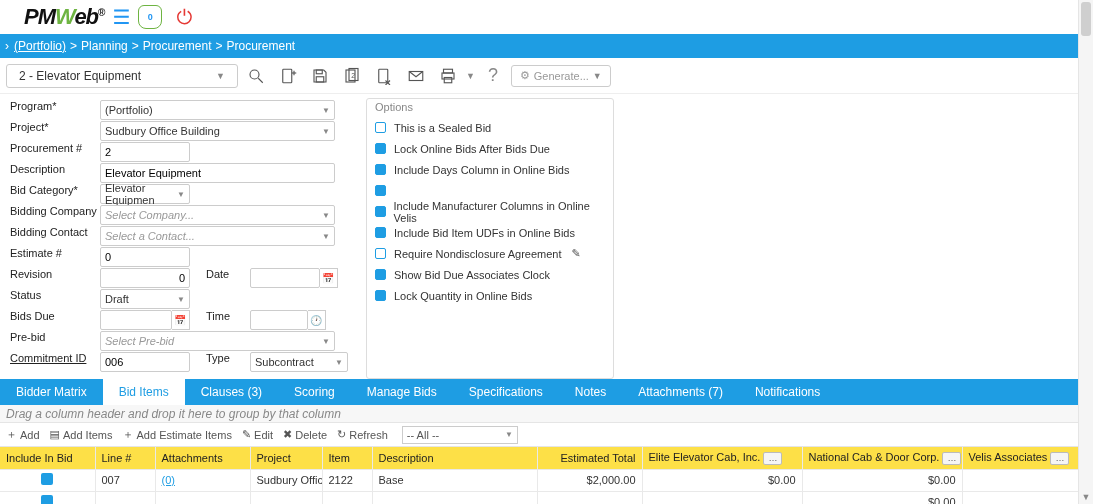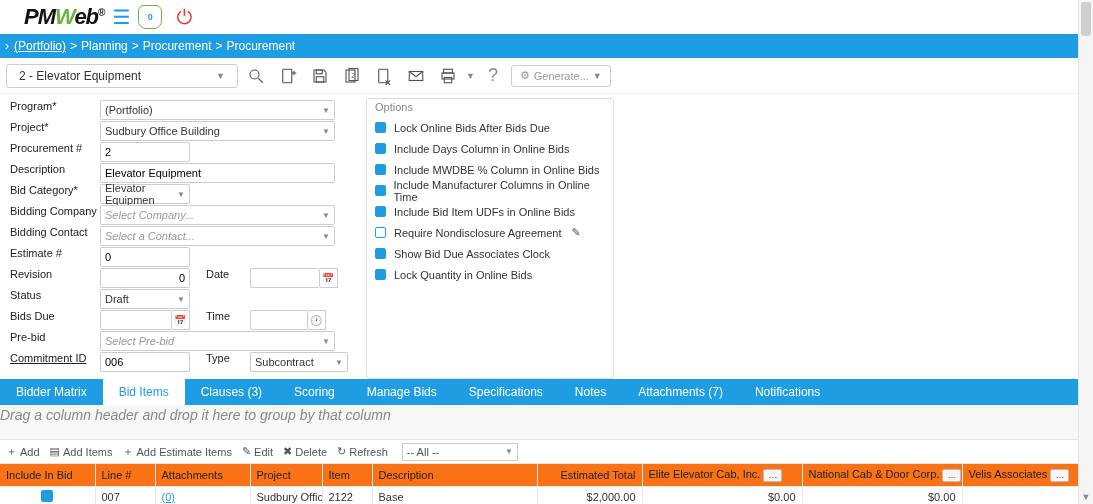--- a/index.html
+++ b/index.html
@@ -48,31 +48,31 @@
 .opts .hdr { color:#888; font-size:11px; margin-bottom:4px; }
 .optrow { display:flex; align-items:center; height:21px; gap:8px; font-size:11px; }
 .chk { width:11px; height:11px; border:1.5px solid #1e9de3; border-radius:2px; display:inline-block; }
 .chk.on { background:#1e9de3; }
 .pencil { color:#555; font-size:11px; margin-left:2px; }
 
 
 .tabbar { height:26px; background:#1e9de3; display:flex; align-items:stretch; }
 .tab { padding:0 16px; display:flex; align-items:center; color:#fff; font-size:12px; cursor:pointer; }
 .tab.active { background:#fff; color:#1e9de3; }
-.grouphint { height:35px; background:#f7f7f7; font-style:italic; color:#888; font-size:14px; padding:2px 0; border-bottom:1px solid #e5e5e5; }
+.grouphint { height:18px; background:#f7f7f7; font-style:italic; color:#888; font-size:12px; padding:2px 6px; border-bottom:1px solid #e5e5e5; }
 
 
 .gridtb { height:24px; border-bottom:1px solid #e5e5e5; display:flex; align-items:center; gap:10px; padding:0 6px; font-size:11px; color:#555; }
 .gridtb .btn { display:flex; align-items:center; gap:3px; cursor:pointer; }
 .gridtb .filter { width:116px; height:18px; border:1px solid #ccc; display:flex; align-items:center; justify-content:space-between; padding:0 4px; font-size:11px; margin-left:4px; }
 
 
 table.grid { width:100%; border-collapse:collapse; font-size:11px; table-layout:fixed; }
 table.grid th, table.grid td { border-right:1px solid #e9e9e9; border-bottom:1px solid #e9e9e9; padding:3px 6px; text-align:left; height:22px; overflow:hidden; white-space:nowrap; }
-table.grid th { background:#f97316; font-weight:normal; color:#222; }
+table.grid th { background:#fde047; font-weight:normal; color:#222; }
 .tr { text-align:right !important; }
 .chip { width:12px; height:12px; background:#1e9de3; display:inline-block; border-radius:2px; }
 .dots { display:inline-block; border:1px solid #bbb; border-radius:2px; padding:0 4px; font-size:9px; color:#555; line-height:11px; background:#f5f5f5; }
 
 
 .vscroll { position:absolute; right:0; top:0; bottom:0; width:15px; background:#f5f5f5; border-left:1px solid #e5e5e5; }
 .vscroll .thumb { position:absolute; left:2px; right:2px; top:2px; height:34px; background:#cfcfcf; border-radius:3px; }
 .vscroll .arr { position:absolute; left:0; right:0; height:15px; display:flex; align-items:center; justify-content:center; font-size:9px; color:#888; }
 .vscroll .arr.up { top:0; } .vscroll .arr.dn { bottom:0; }
 </style>
@@ -250,34 +250,37 @@
         </div>
       </div>
   </div>
 
   <div style="width:18px"></div>
 
   <div class="opts">
     <div class="hdr">Options</div>
     <div id="opts-rows">
         <div class="optrow">
+          <span class="chk"></span>
+          <span>This is a Sealed Bid</span>
+        </div>
+        <div class="optrow">
           <span class="chk on"></span>
           <span>Lock Online Bids After Bids Due</span>
         </div>
         <div class="optrow">
           <span class="chk on"></span>
           <span>Include Days Column in Online Bids</span>
         </div>
         <div class="optrow">
           <span class="chk on"></span>
-          <span>Include MWDBE % Column in Online Bids</span>
-        </div>
-        <div class="optrow">
-          <span class="chk on"></span>
-          <span>Include Manufacturer Columns in Online Time</span>
+        </div>
+        <div class="optrow">
+          <span class="chk on"></span>
+          <span>Include Manufacturer Columns in Online Velis</span>
         </div>
         <div class="optrow">
           <span class="chk on"></span>
           <span>Include Bid Item UDFs in Online Bids</span>
         </div>
         <div class="optrow">
           <span class="chk"></span>
           <span>Require Nondisclosure Agreement</span>
           <span class="pencil">✎</span>
         </div>

